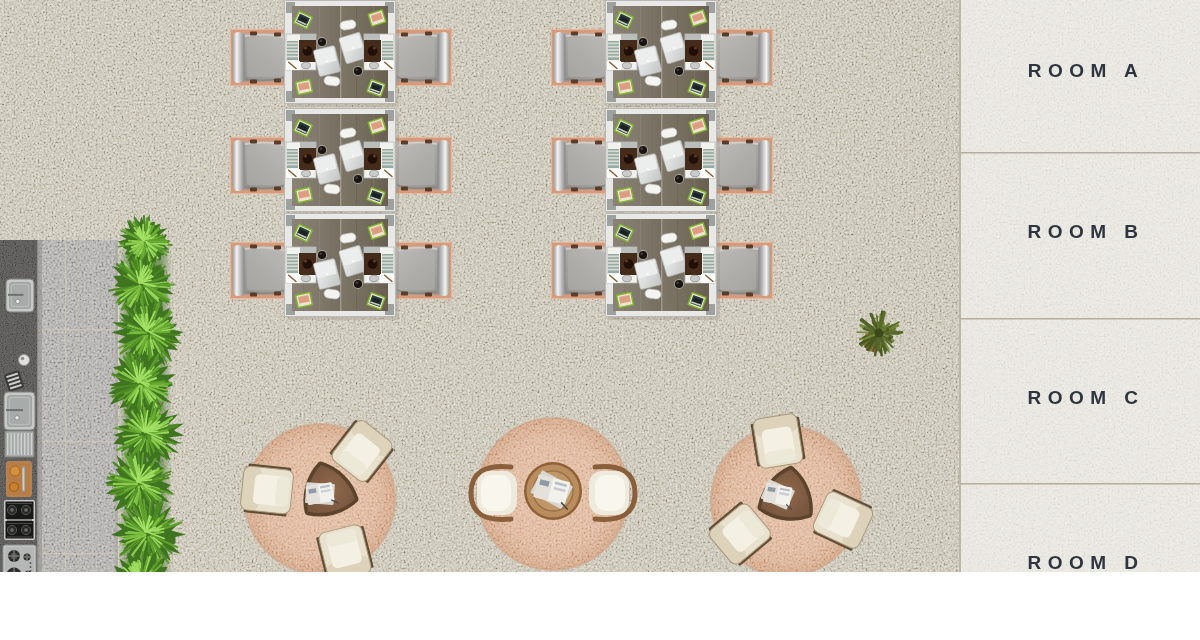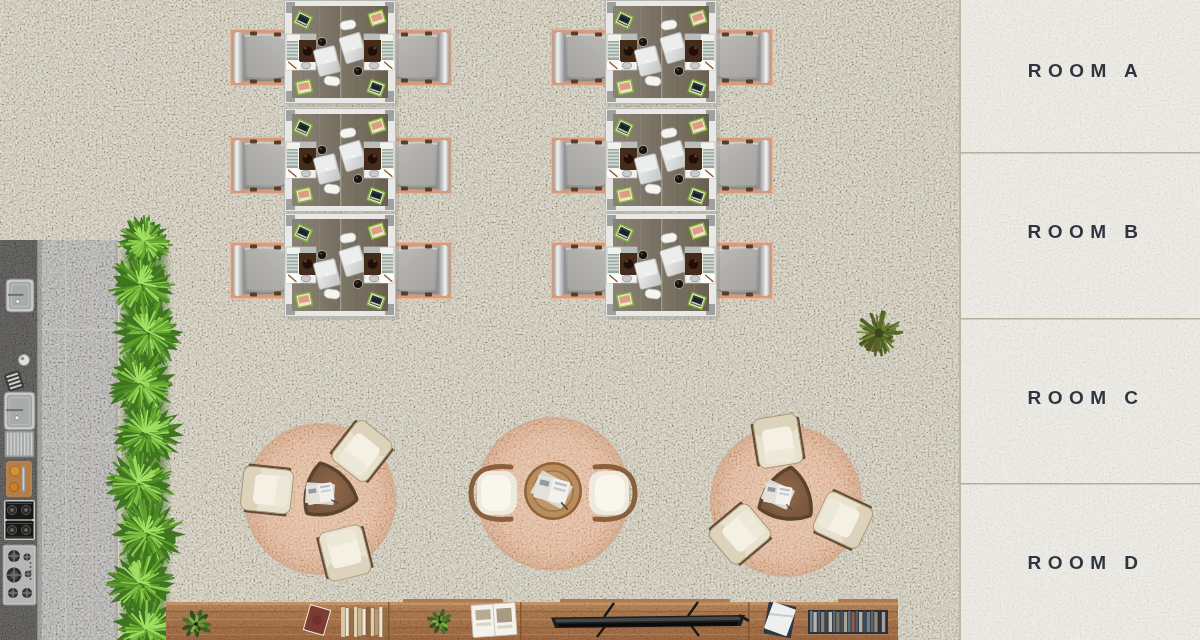--- a/index.html
+++ b/index.html
@@ -1,15 +1,15 @@
 <!DOCTYPE html>
 <html><head><meta charset="utf-8">
 <style>
 html,body{margin:0;padding:0;background:#fff}
-.page{position:relative;width:1200px;height:640px;overflow:hidden;font-family:"Liberation Sans",sans-serif}
+.page{position:relative;width:1200px;height:572px;overflow:hidden;font-family:"Liberation Sans",sans-serif}
 </style></head>
 <body>
 <div class="page">
 <svg width="1200" height="640" viewBox="0 0 1200 640">
 <defs>
   <filter id="grain" x="0%" y="0%" width="100%" height="100%">
     <feTurbulence type="fractalNoise" baseFrequency="0.9" numOctaves="2" seed="7"></feTurbulence>
     <feColorMatrix type="saturate" values="0"></feColorMatrix>
     <feComponentTransfer>
       <feFuncR type="linear" slope="2.6" intercept="-0.8"></feFuncR>

